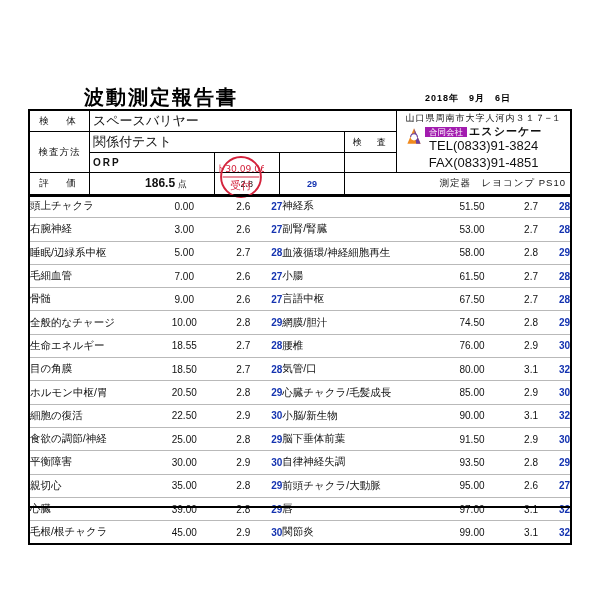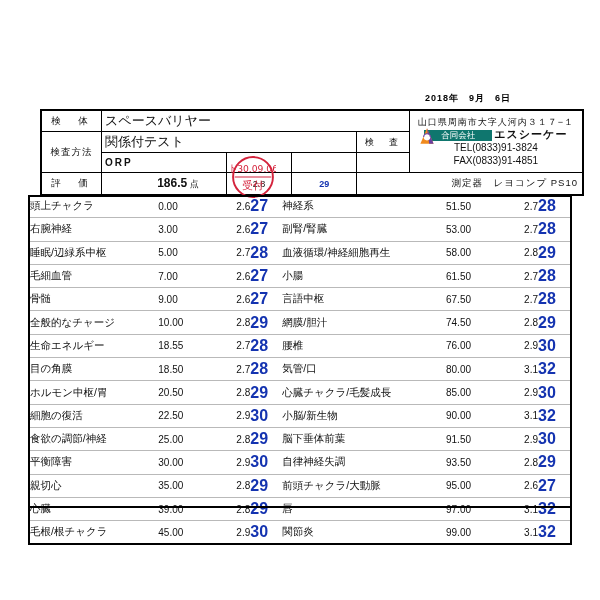--- a/index.html
+++ b/index.html
@@ -19,42 +19,42 @@
     color:#000;
   }
   .date{
     position:absolute;left:425px;top:92px;
     font-size:9px;font-weight:bold;color:#000;
     letter-spacing:1px;
   }
 
   
   .hdr{
-    position:absolute;left:40px;top:109px;width:544px;
+    position:absolute;left:28px;top:109px;width:544px;
     border:2px solid #000;border-collapse:collapse;
     font-size:9px;
   }
   .hdr td{border:1px solid #000;padding:1px 3px;height:17px;vertical-align:middle;}
   .lbl{text-align:center;letter-spacing:4px;font-size:9.5px;width:54px;}
   .lbl2{text-align:center;letter-spacing:1px;font-size:9.5px;width:54px;}
   .val{font-size:13px;padding-left:6px;}
   .cen{text-align:center;}
 
   .companybox{
     position:relative;width:170px;
     text-align:center;font-size:8px;line-height:1.25;
     padding:0;
   }
   .addr{font-size:9px;letter-spacing:1px;margin-top:1px;}
   .cname{
-    display:inline-block;background:#0f766e;color:#fff;
-    font-size:8.5px;padding:0 17px;margin-right:2px;
+    display:inline-block;background:#a21caf;color:#fff;
+    font-size:8.5px;padding:0 4px;margin-right:2px;
   }
   .cbig{font-size:11px;font-weight:bold;letter-spacing:1px;}
-  .tel{font-size:10px;letter-spacing:0px;}
+  .tel{font-size:13px;letter-spacing:0px;}
 
   .logo{
     position:absolute;left:6px;top:14px;width:22px;height:22px;
   }
 
   .stamp{
     position:absolute;left:0;top:0;width:46px;height:46px;
   }
   .stampwrap{position:relative;width:100%;height:100%;}
 
@@ -66,37 +66,38 @@
   .blue{color:#1433b0;font-weight:bold;}
 
   
   .body{
     position:absolute;left:28px;top:195px;width:544px;
     border-collapse:collapse;font-size:10px;
   }
   .body td{padding:0;height:22.3px;vertical-align:middle;}
   .bborder{border-bottom:1px solid #b9b9b9;}
   .nm{padding-left:6px;font-size:10.5px;white-space:nowrap;}
-  .n1{text-align:left;width:52px;font-size:10px;}
+  .n1{text-align:center;width:52px;font-size:10px;}
   .n2{text-align:right;width:40px;font-size:10px;}
-  .n3{width:32px;font-size:16px;color:#1433b0;font-weight:bold;padding-right:8px;}
+  .n3{text-align:right;width:32px;font-size:10px;color:#1433b0;font-weight:bold;padding-right:8px;}
   .frameL{border-left:2px solid #000;}
   .frameR{border-right:2px solid #000;}
   .frameB{border-bottom:2px solid #000;}
 
   .outer{
     position:absolute;left:28px;top:195px;width:544px;height:313px;
     border:2px solid #000;box-sizing:border-box;pointer-events:none;
   }
 </style>
 </head>
 <body>
 
 <div class="page">
 
+  <div class="title">波動測定報告書</div>
   <div class="date">2018年　9月　6日</div>
 
   <table class="hdr">
     <tbody>
         <tr>
       <td class="lbl">検　体</td>
       <td class="val" colspan="4">スペースバリヤー</td>
       <td class="companybox" rowspan="3">
         <div class="addr">山口県周南市大字人河内３１７−１</div>
         <div>

